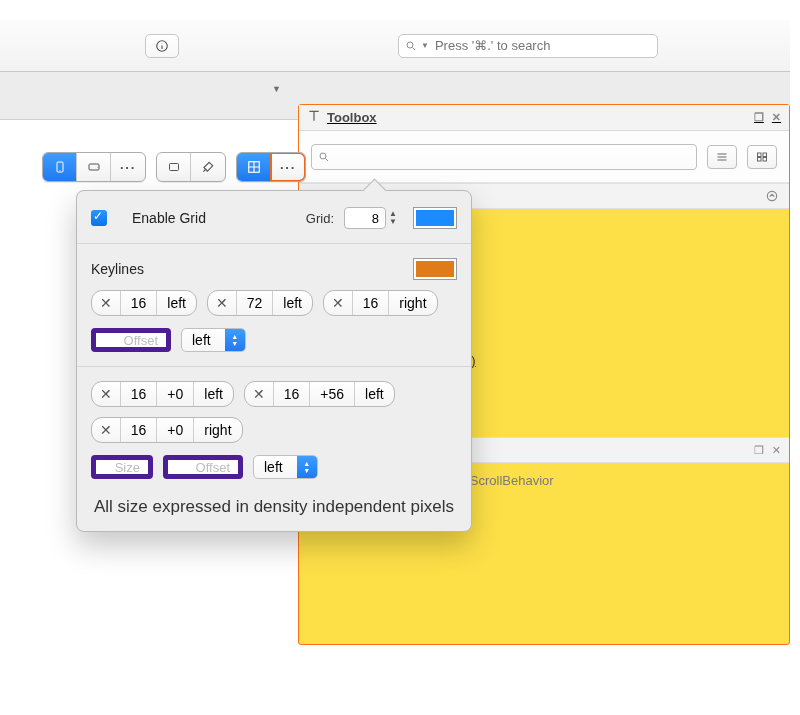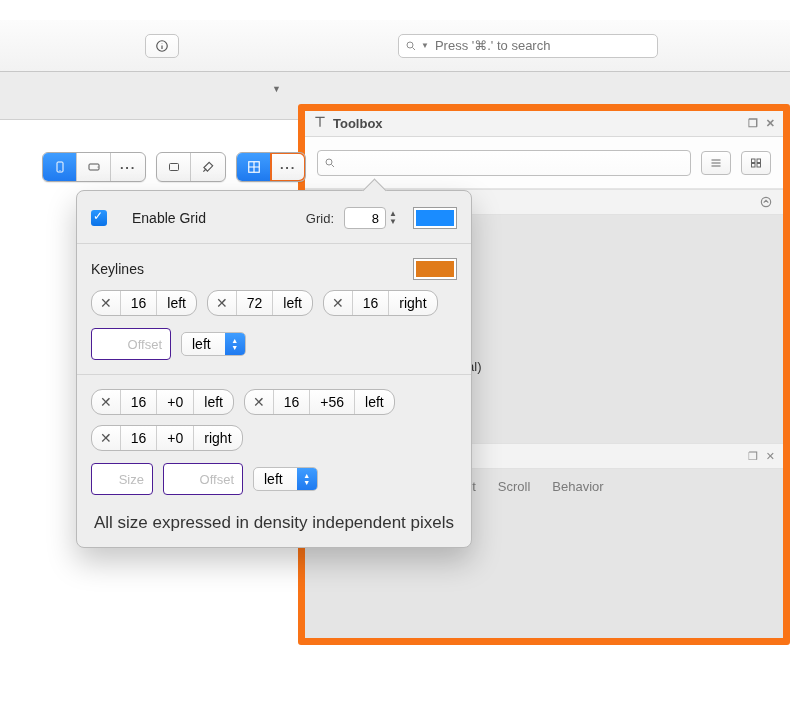--- a/index.html
+++ b/index.html
@@ -57,23 +57,24 @@
   }
   .drop-tri {
     position:absolute; top:84px; left:272px; color:#6d6d6d; font-size:9px;
   }
 
   
   .toolbox {
     position:absolute;
     left:298px; top:104px;
     right:10px; bottom:70px;
-    background:#e5e5e5;
-    border:7px solid #f97316;
+    background:#fde047;
+    border:1px solid #f97316;
     border-radius:3px;
+    text-decoration:underline;
   }
   .toolbox-hdr {
     height:26px;
     background:#f3f3f3;
     border-bottom:1px solid #d9d9d9;
     display:flex; align-items:center;
     padding:0 8px;
     font-weight:600;
     color:#4a4a4a;
   }
@@ -112,21 +113,21 @@
     border-top:1px solid #e1e1e1;
     border-bottom:1px solid #e1e1e1;
     display:flex; align-items:center; justify-content:flex-end;
     padding:0 8px; color:#8a8a8a; font-size:11px;
   }
   .toolbox-sub-hdr span { margin-left:8px; }
   .tabstrip {
     position:absolute; left:0; right:0; top:254px;
     padding:6px 14px;
     color:#7a7a7a;
-    display:flex; gap:22px;
+    display:flex; 
   }
 
   
   .segbar {
     position:absolute; left:42px; top:152px;
     height:30px;
     display:flex; gap:10px;
   }
   .seggroup {
     display:flex;
@@ -216,21 +217,21 @@
   .chip .seg {
     padding:12px 10px; height:100%; display:flex; align-items:center;
     border-right:1px solid #cfcfcf;
     font-size:14px;
   }
   .chip .seg:last-child { border-right:none; }
   .chip .xseg { color:#555; padding:0 8px; }
 
   .addline { display:flex; gap:10px; margin-top:12px; align-items:center;}
   .txtbox {
-    height:32px; border:1px solid #4c1d95; border-radius:4px;
+    height:24px; border:5px solid #4c1d95; border-radius:4px;
     background:#fff; padding:0 8px; font-size:13px;
     display:flex; align-items:center; justify-content:flex-end;
     color:#bdbdbd;
   }
   .txtbox.w70 { width:80px; }
   .txtbox.w56 { width:62px; }
   .macselect {
     display:flex; height:24px;
     border:1px solid #c0c0c0; border-radius:5px; overflow:hidden;
     background:linear-gradient(#fff,#f6f6f6);

